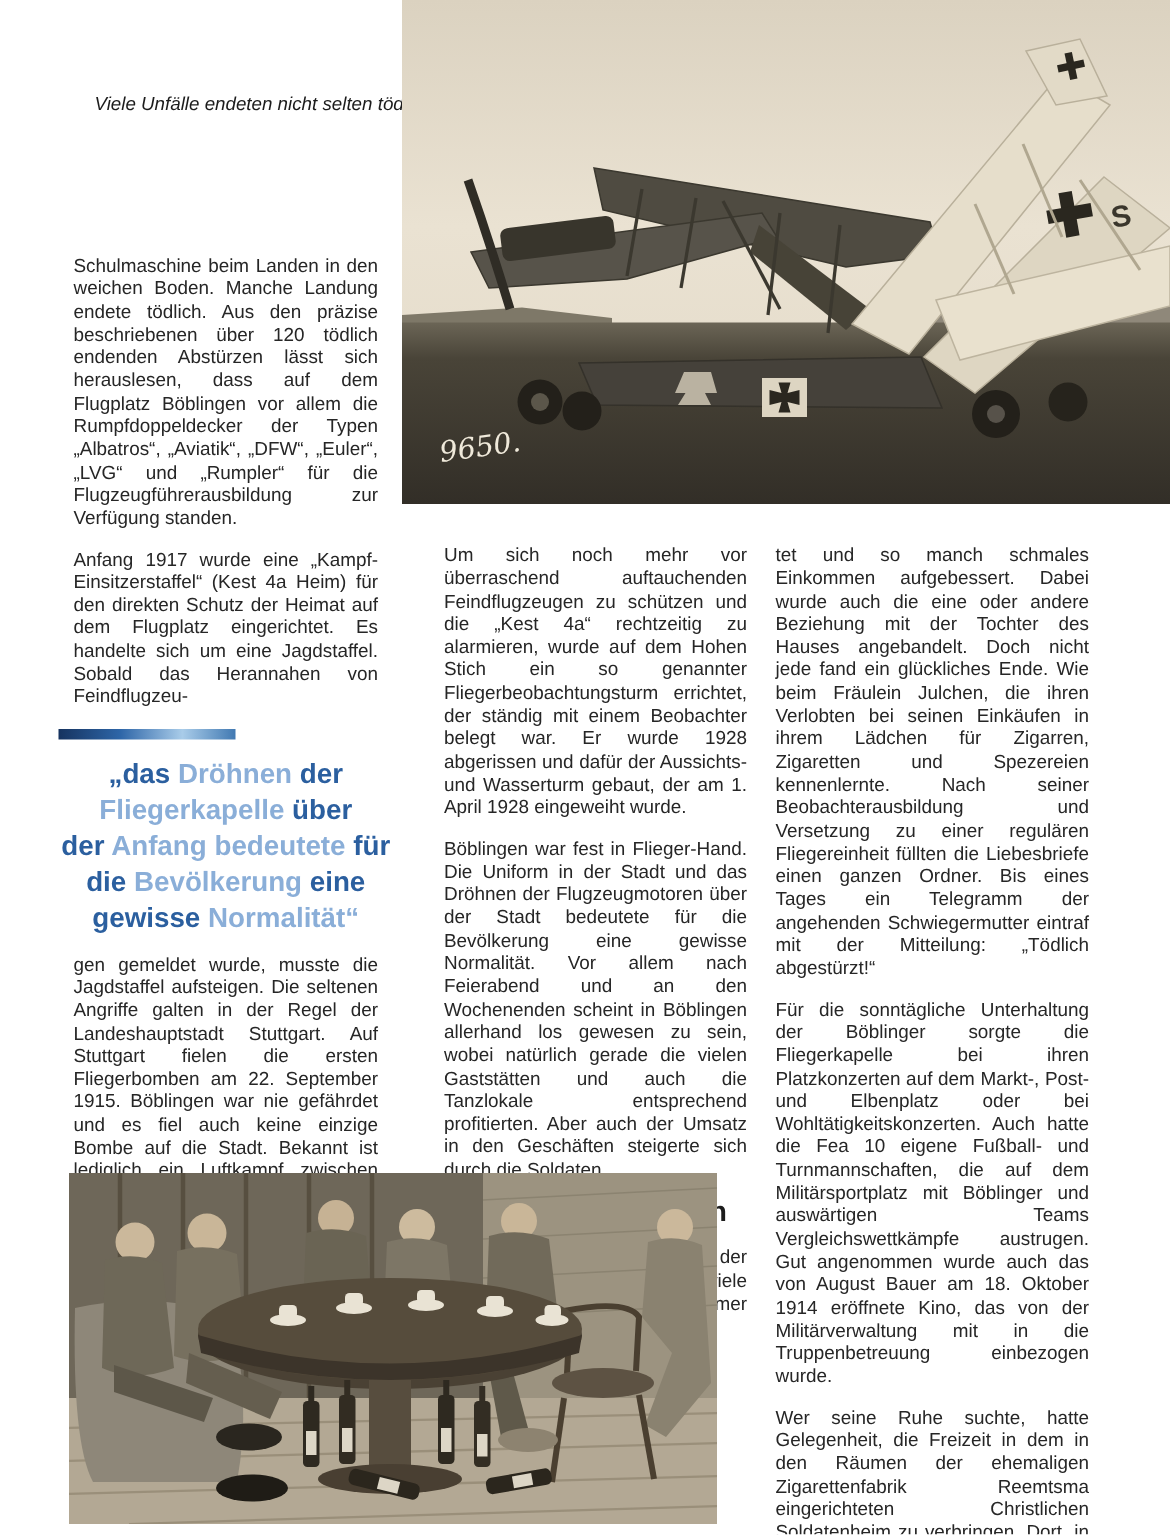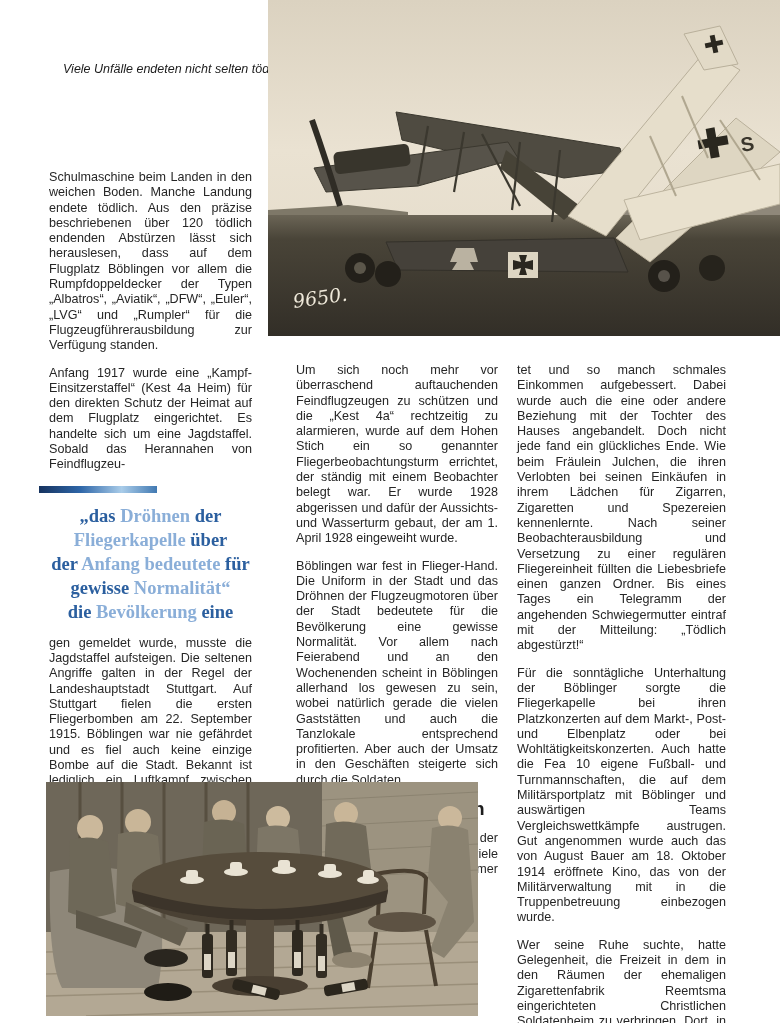--- a/index.html
+++ b/index.html
@@ -12,21 +12,21 @@
   .caption-bottom{position:absolute;left:492px;top:1028px;width:252px;}
   .col{position:absolute;font-size:12.6px;line-height:15.3px;text-align:justify;}
   .col1{left:37px;top:158px;width:227px;}
   .col2{left:284px;top:351px;width:226px;}
   .col3{left:505px;top:351px;width:233px;}
   .col p{margin:12px;}
   .subhead{font-weight:700;font-size:19px;margin:13px 0 15px 0;color:#1d1d1d;text-align:left;}
   .quote-bar{width:118px;height:7px;margin:13px 0 11px 2px;
     background:linear-gradient(90deg,#16335f 0%,#2e66a8 35%,#a9cce9 70%,#4179b2 100%);}
   .quote{font-weight:700;font-size:18.5px;line-height:24px;text-align:center;
-    color:#2b5f9f;margin:4px 0 12px 0;font-family:Liberation Serif, serif;}
+    color:#2b5f9f;margin:4px 0 12px 0;}
   .qw[data-tone="light"]{color:#8aaed8;}
   .photo{position:absolute;display:block;}
   .photo-top{left:268px;top:0;width:512px;height:336px;}
   .photo-bottom{left:46px;top:782px;width:432px;height:234px;}
   svg{display:block;}
 </style>
 </head>
 <body>
 
 <div class="page">
@@ -125,27 +125,27 @@
         <span class="qw" data-tone="light">Fliegerkapelle</span>
         <span class="qw" data-tone="dark">über</span>
       </div>
       <div class="qline">
         <span class="qw" data-tone="dark">der</span>
         <span class="qw" data-tone="light">Anfang</span>
         <span class="qw" data-tone="light">bedeutete</span>
         <span class="qw" data-tone="dark">für</span>
       </div>
       <div class="qline">
-        <span class="qw" data-tone="dark">gewisse</span>
-        <span class="qw" data-tone="light">Normalität“</span>
-      </div>
-      <div class="qline">
         <span class="qw" data-tone="dark">die</span>
         <span class="qw" data-tone="light">Bevölkerung</span>
         <span class="qw" data-tone="dark">eine</span>
+      </div>
+      <div class="qline">
+        <span class="qw" data-tone="dark">gewisse</span>
+        <span class="qw" data-tone="light">Normalität“</span>
       </div>
     </div>
 
     <p>gen gemeldet wurde, musste die Jagdstaffel aufsteigen. Die seltenen Angriffe galten in der Regel der Landeshauptstadt Stuttgart. Auf Stuttgart fielen die ersten Fliegerbomben am 22. September 1915. Böblingen war nie gefährdet und es fiel auch keine einzige Bombe auf die Stadt. Bekannt ist lediglich ein Luftkampf zwischen Böblingen und Stuttgart. Dabei wurde ein französisches Flugzeug durch den Böblinger Jagdflieger, Vicefeldwebel Gustav Nestler beschädigt. Der französische Flugzeugführer konnte sein Flugzeug noch ein Stück bis Lothringen fliegen und musste dann bei Bitche notlanden.</p>
   </div>
 
   <div class="col col2">
     <p>Um sich noch mehr vor überraschend auftauchenden Feindflugzeugen zu schützen und die „Kest 4a“ rechtzeitig zu alarmieren, wurde auf dem Hohen Stich ein so genannter Fliegerbeobachtungsturm errichtet, der ständig mit einem Beobachter belegt war. Er wurde 1928 abgerissen und dafür der Aussichts- und Wasserturm gebaut, der am 1. April 1928 eingeweiht wurde.</p>
     <p>Böblingen war fest in Flieger-Hand. Die Uniform in der Stadt und das Dröhnen der Flugzeugmotoren über der Stadt bedeutete für die Bevölkerung eine gewisse Normalität. Vor allem nach Feierabend und an den Wochenenden scheint in Böblingen allerhand los gewesen zu sein, wobei natürlich gerade die vielen Gaststätten und auch die Tanzlokale entsprechend profitierten. Aber auch der Umsatz in den Geschäften steigerte sich durch die Soldaten.</p>
     <div class="subhead">Tödliche Liebschaften</div>

